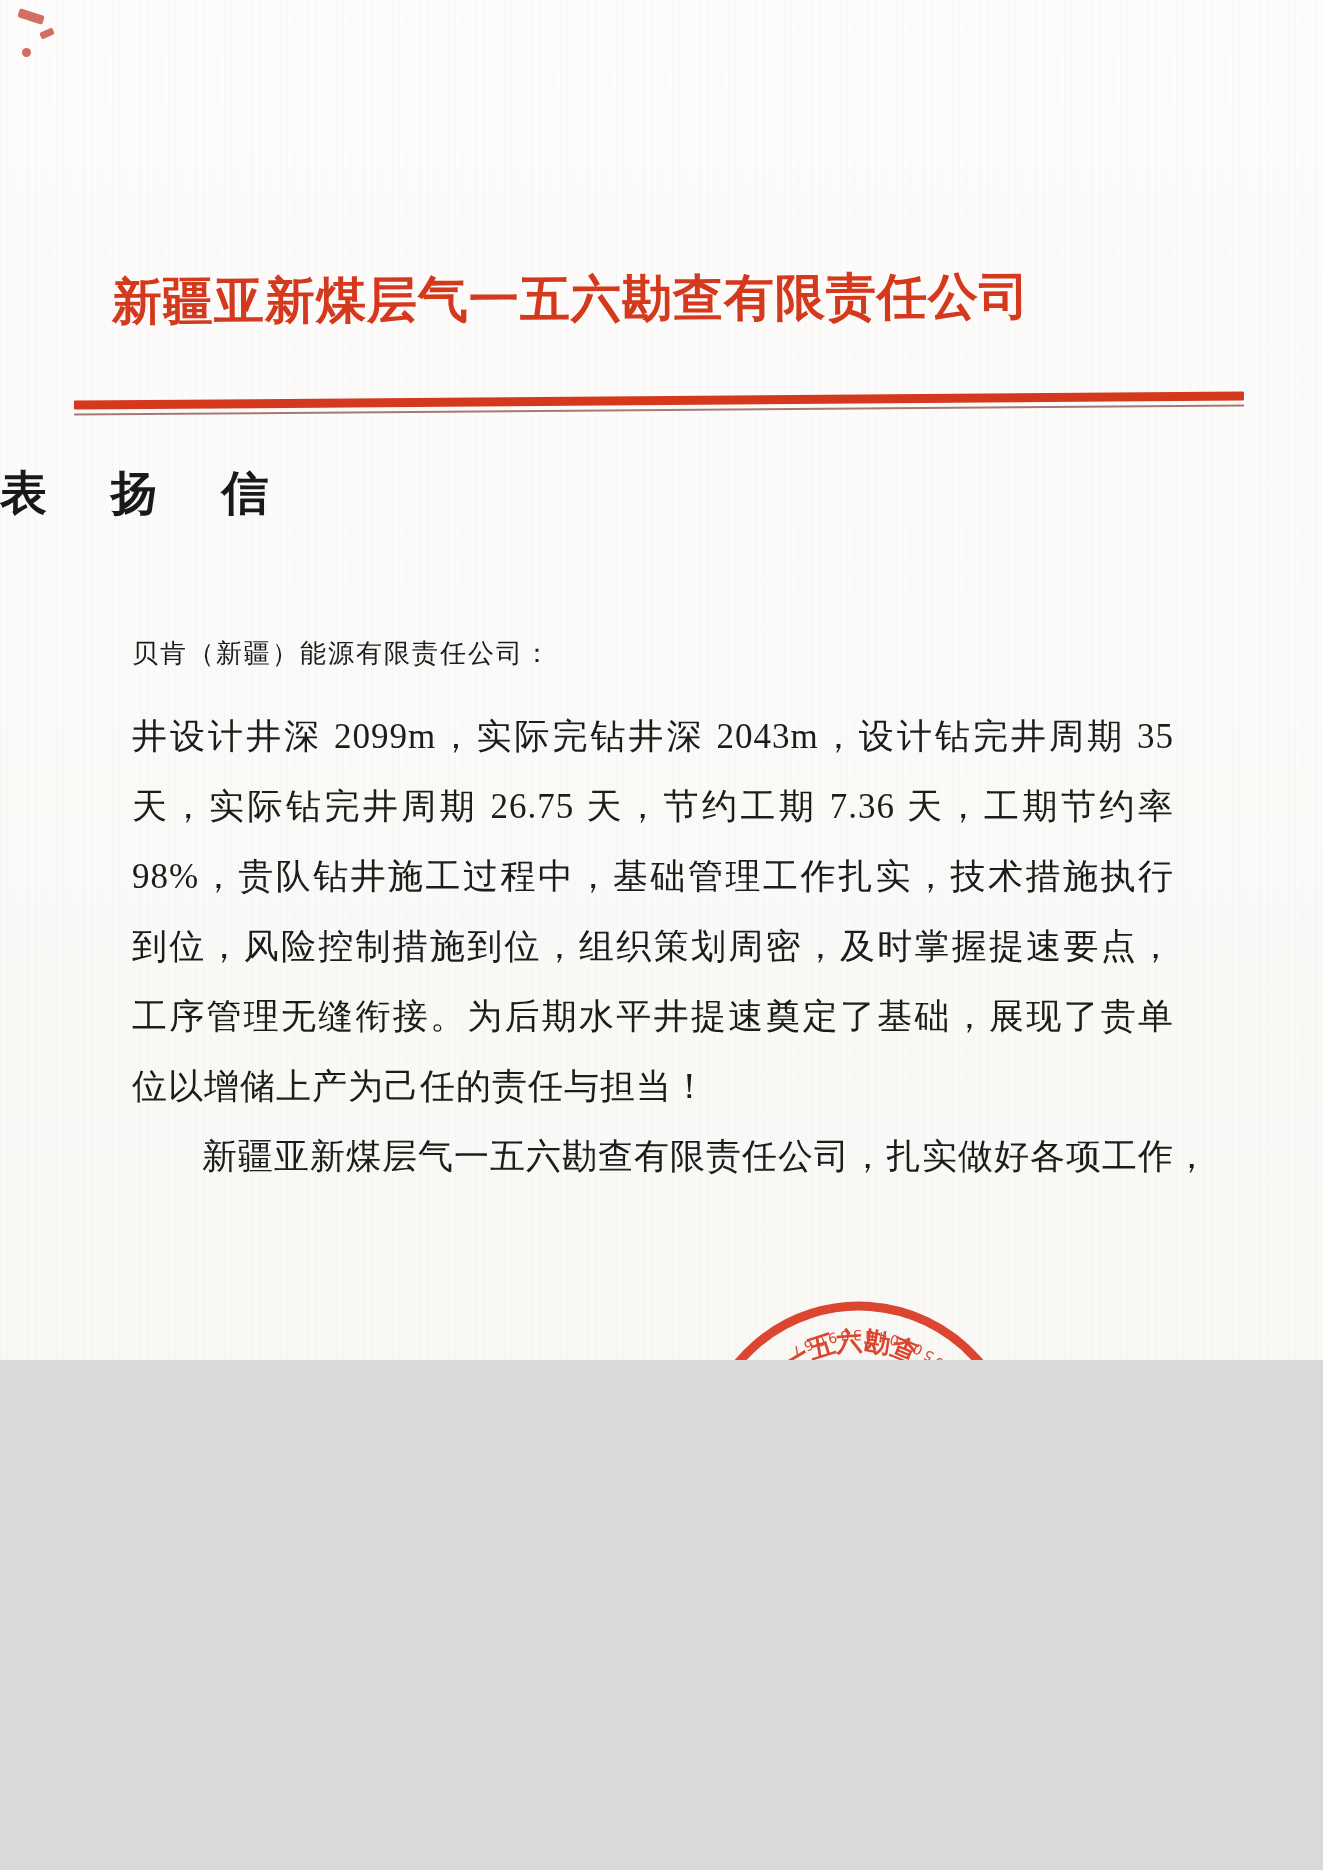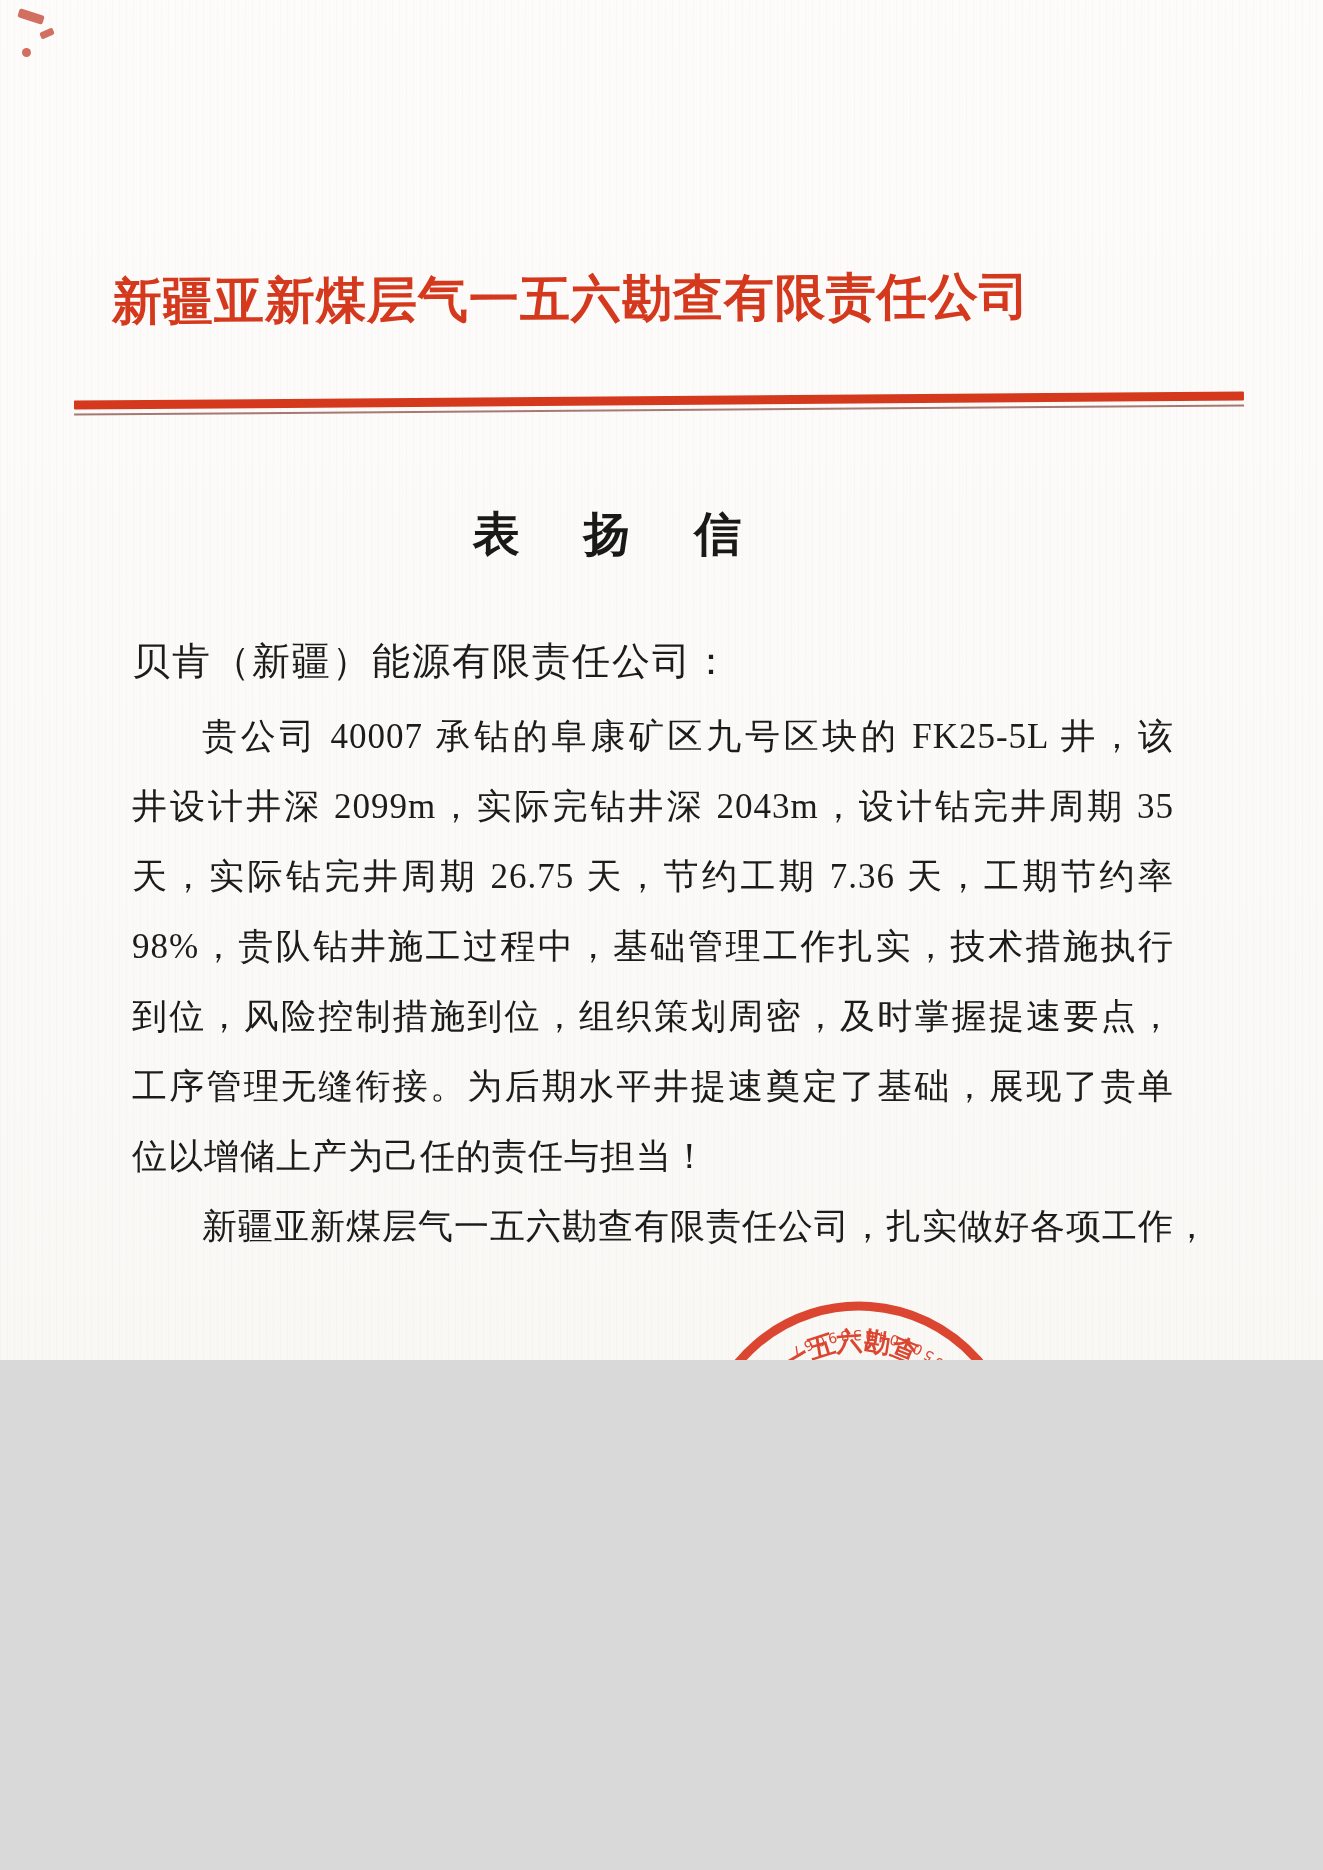--- a/index.html
+++ b/index.html
@@ -24,29 +24,28 @@
   }
   .rule{position:absolute;left:74px;width:1170px;}
   .rule-head{top:396px;transform:rotate(-0.45deg);}
   .rule-bottom{top:1688px;left:96px;width:1142px;transform:rotate(-0.6deg);}
   .rule .thick{height:9px;background:#d5391d;border-radius:1px;}
   .rule .thin{height:2px;margin-top:4px;background:#96625a;opacity:.85;}
   .rule-bottom .thick{height:8px;}
   
   .title{
     position:absolute;top:462px;left:0;width:1240px;
-    text-align:center;
+    text-align:left;
     font-size:47px;font-weight:bold;letter-spacing:26px;
     color:#191918;
-    margin-top:41px;
   }
   
   .salutation{
     position:absolute;top:636px;left:132px;
-    font-size:38px;letter-spacing:2px;
+    font-size:26px;letter-spacing:2px;
   }
   .body-block{
     position:absolute;top:702px;left:132px;width:1042px;
     font-size:35px;
   }
   .line{
     height:70px;line-height:70px;white-space:nowrap;
     text-align:justify;text-align-last:justify;
     letter-spacing:1px;
   }
@@ -94,21 +93,20 @@
   <div class="rule rule-head">
     <div class="thick"></div>
     <div class="thin"></div>
   </div>
 
   <div class="title">表 扬 信</div>
 
   <div class="salutation">贝肯（新疆）能源有限责任公司：</div>
 
   <div class="body-block">
-    <div class="line indent">贵公司 40007 承钻的阜康矿区九号区块的 FK25-5L 井，该</div>
     <div class="line">井设计井深 2099m，实际完钻井深 2043m，设计钻完井周期 35</div>
     <div class="line">天，实际钻完井周期 26.75 天，节约工期 7.36 天，工期节约率</div>
     <div class="line">98%，贵队钻井施工过程中，基础管理工作扎实，技术措施执行</div>
     <div class="line">到位，风险控制措施到位，组织策划周密，及时掌握提速要点，</div>
     <div class="line">工序管理无缝衔接。为后期水平井提速奠定了基础，展现了贵单</div>
     <div class="line last">位以增储上产为己任的责任与担当！</div>
     <div class="line indent">新疆亚新煤层气一五六勘查有限责任公司，扎实做好各项工作，</div>
   </div>
 
   <div class="signature">新疆亚新煤层气一五六勘查有限责任公司</div>

